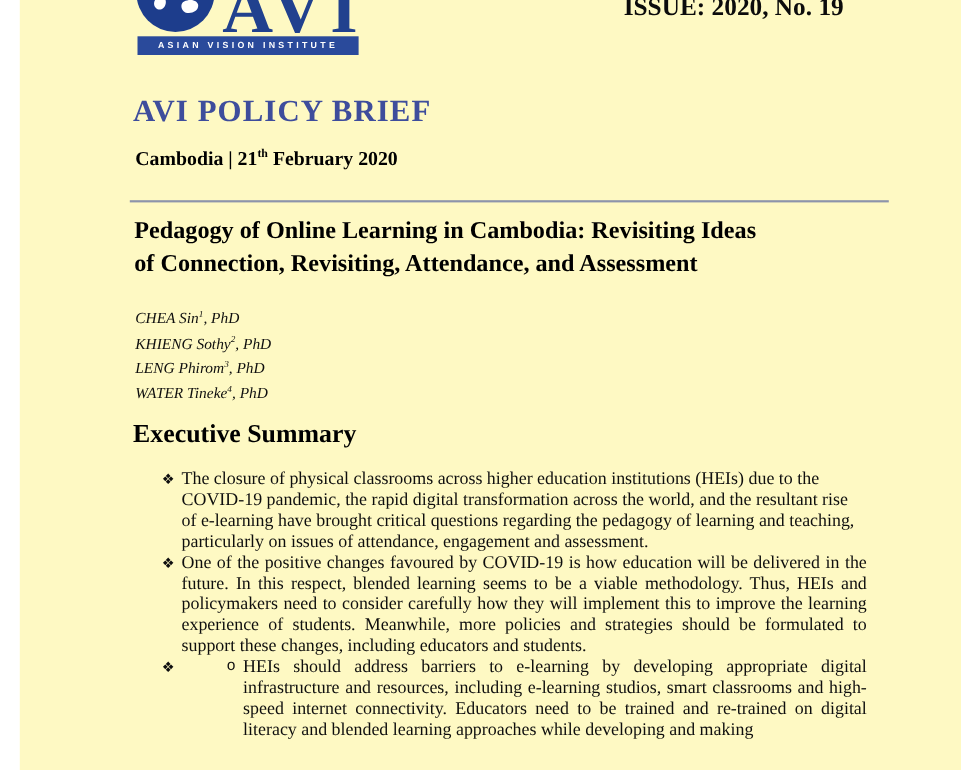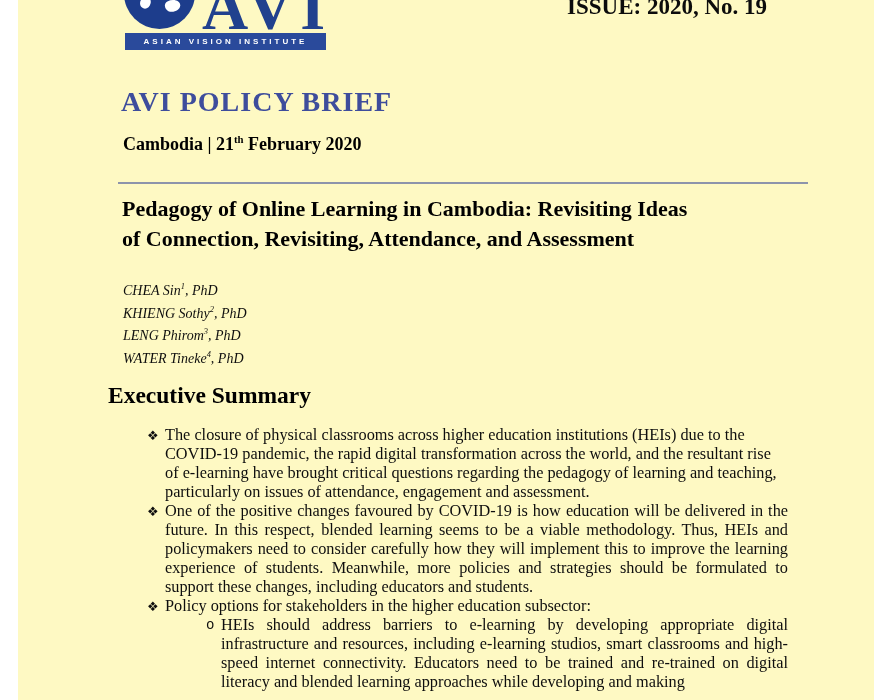--- a/index.html
+++ b/index.html
@@ -115,21 +115,21 @@
     position: absolute;
     left: 105px;
     top: 280px;
     font-style: italic;
     font-size: 14px;
     line-height: 22.5px;
     color: #0e0e0e;
   }
   .section-heading {
     position: absolute;
-    left: 90px;
+    left: 103px;
     top: 382px;
     margin: 0;
     font-size: 23.5px;
     line-height: 26px;
     font-weight: bold;
     color: #000000;
     font-family: Liberation Serif, serif;
   }
   .bullets {
     position: absolute;
@@ -207,21 +207,20 @@
     <div class="bullet">
       <span class="bmark">❖</span>
       <span>The closure of physical classrooms across higher education institutions (HEIs) due to the COVID-19 pandemic, the rapid digital transformation across the world, and the resultant rise of e-learning have brought critical questions regarding the pedagogy of learning and teaching, particularly on issues of attendance, engagement and assessment.</span>
     </div>
     <div class="bullet justified">
       <span class="bmark">❖</span>
       <span>One of the positive changes favoured by COVID-19 is how education will be delivered in the future. In this respect, blended learning seems to be a viable methodology. Thus, HEIs and policymakers need to consider carefully how they will implement this to improve the learning experience of students. Meanwhile, more policies and strategies should be formulated to support these changes, including educators and students.</span>
     </div>
     <div class="bullet">
       <span class="bmark">❖</span>
-      <span>Policy options for stakeholders in the higher education subsector:</span>
     </div>
     <div class="subbullet">
       <span class="smark">o</span>
       <span>HEIs should address barriers to e-learning by developing appropriate digital infrastructure and resources, including e-learning studios, smart classrooms and high-speed internet connectivity. Educators need to be trained and re-trained on digital literacy and blended learning approaches while developing and making</span>
     </div>
   </div>
 
 </div>
 
 </body></html>

